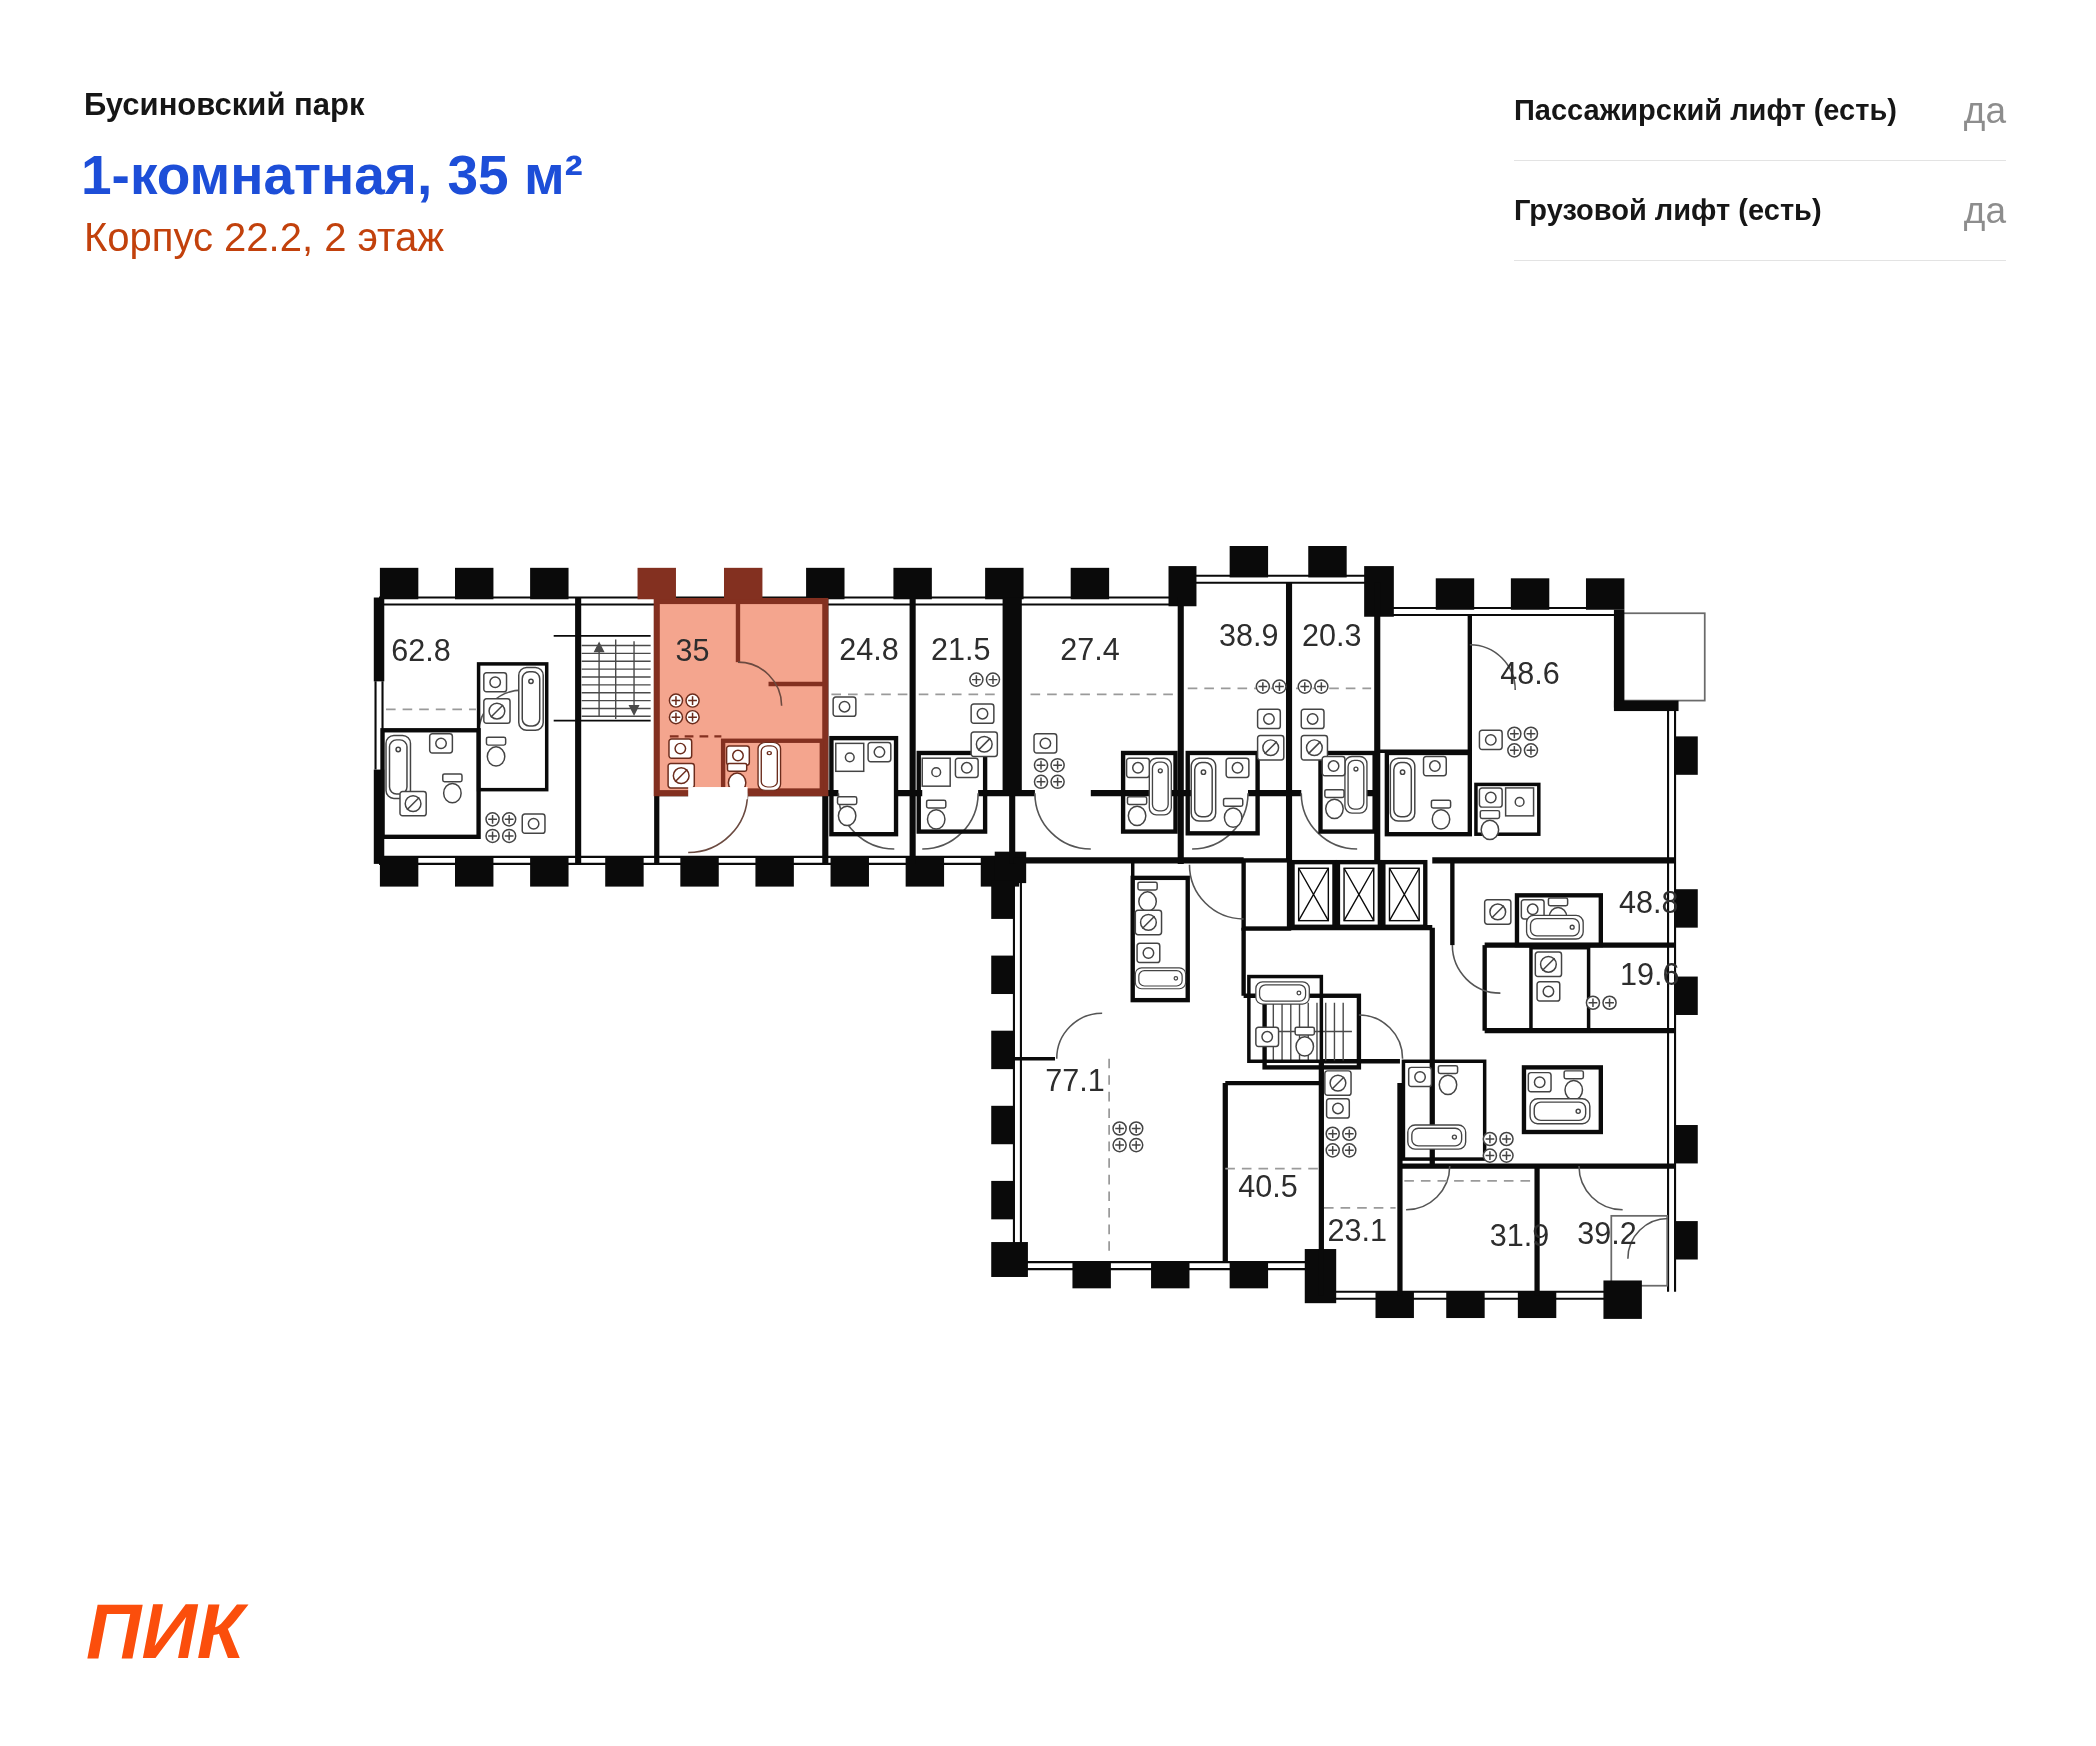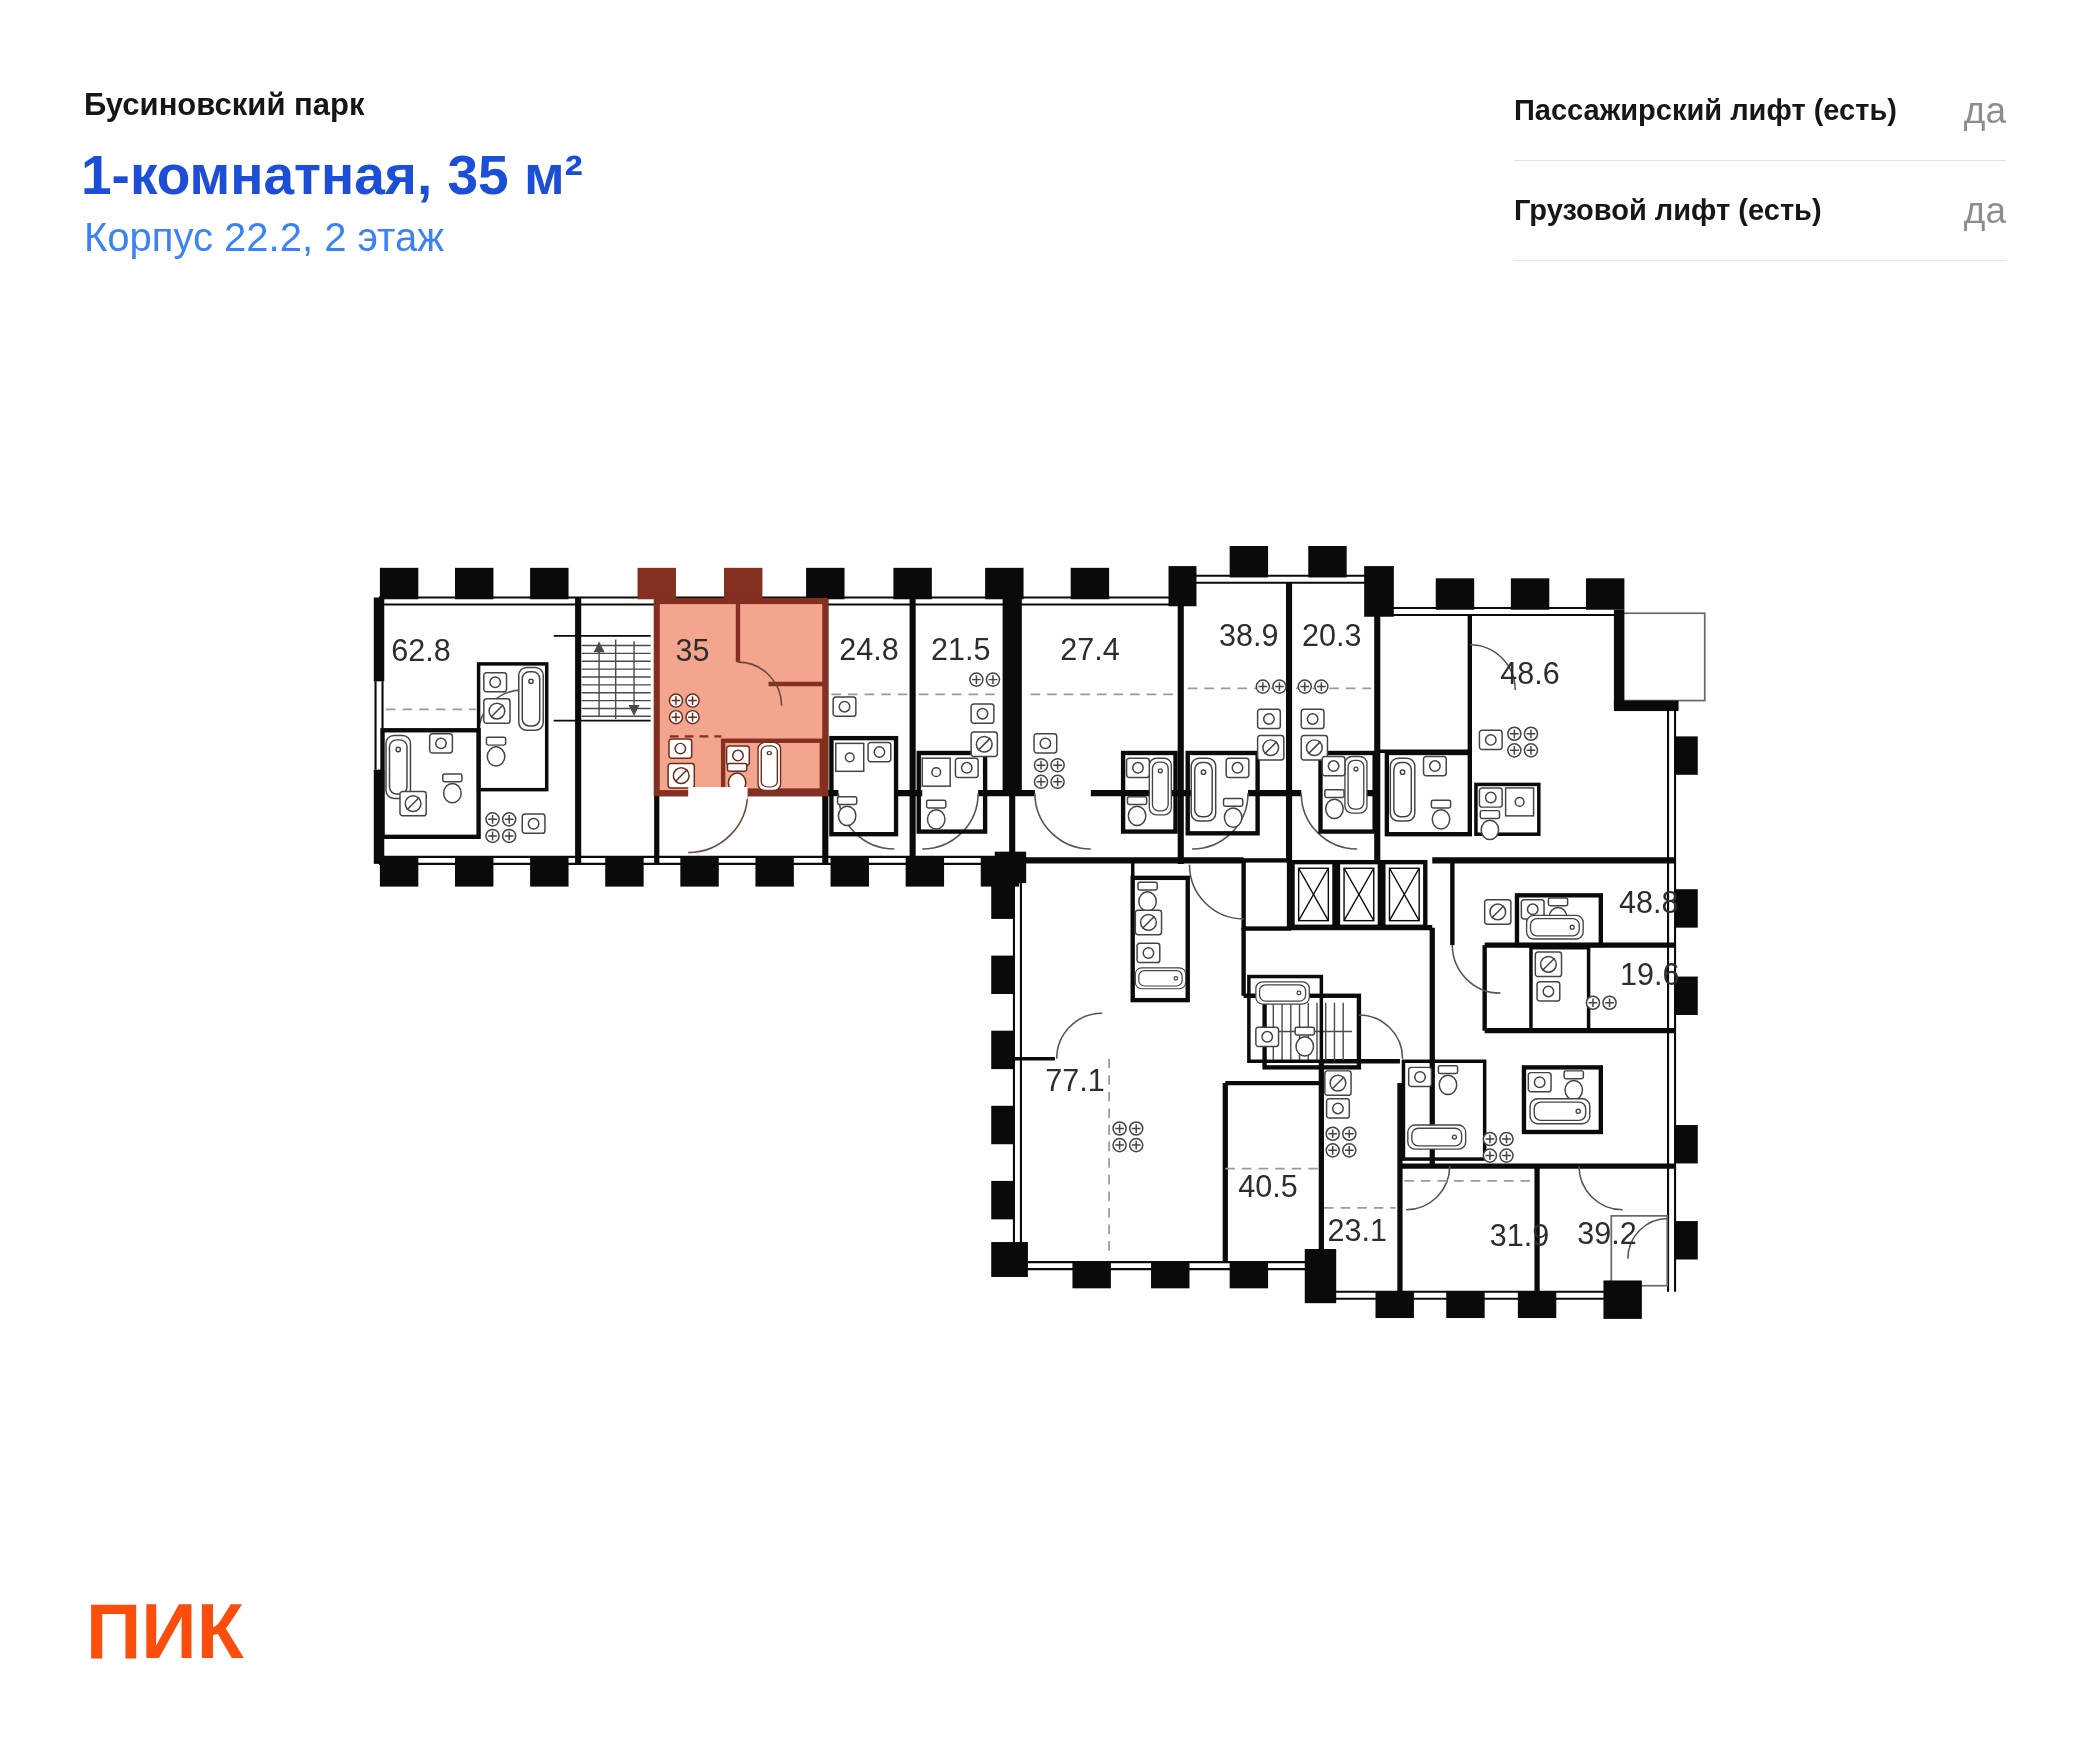--- a/index.html
+++ b/index.html
@@ -1,21 +1,21 @@
 <!DOCTYPE html>
 <html style="font-size:14px"><head>
 <meta charset="utf-8">
 <style>
   html,body{margin:0;padding:0;background:#ffffff;}
   .page{position:relative;width:2096px;height:1747px;background:#fff;overflow:hidden;
         font-family:"Liberation Sans","DejaVu Sans",sans-serif;}
   .abs{position:absolute;}
   .project{left:84px;top:89px;font-size:31px;font-weight:600;color:#161616;line-height:1;}
   .title{left:81px;top:148px;font-size:55px;font-weight:700;color:#1d4ed8;line-height:1;}
-  .subtitle{left:84px;top:217px;font-size:40px;font-weight:400;color:#3b82f6;line-height:1;}
+  .subtitle{left:84px;top:217px;font-size:40px;font-weight:400;color:#c2410c;line-height:1;}
   .amenities{left:1491px;top:61px;width:515px;}
   .amenity-row{display:flex;justify-content:space-between;align-items:center;height:99px;
                border-bottom:0.9px solid #e3e3e3;margin-left:23px;}
   .amenity-label{font-size:29px;font-weight:600;color:#161616;}
   .amenity-value{font-size:37px;font-weight:400;color:#8d8d8d;}
   .logo{left:86px;top:1593px;font-size:77px;font-weight:700;color:#FB4E0C;line-height:1;letter-spacing:0px;}
   svg.plan{position:absolute;left:0;top:0;}
   .area-label{font-family:"Liberation Sans","DejaVu Sans",sans-serif;font-size:35px;fill:#2d2d2d;
               text-anchor:middle;}
 </style>
@@ -404,15 +404,15 @@
         <text x="1888" y="1045" class="area-label">48.8</text>
         <text x="1889" y="1128" class="area-label">19.6</text>
         <text x="1231" y="1249" class="area-label">77.1</text>
         <text x="1452" y="1371" class="area-label">40.5</text>
         <text x="1554" y="1421" class="area-label">23.1</text>
         <text x="1740" y="1427" class="area-label">31.9</text>
         <text x="1840" y="1424" class="area-label">39.2</text>
       </g>
   </svg>
 
-  <div class="abs logo" style="color: rgb(251, 78, 12);">ПИК</div>
+  <div class="abs logo" style="color: rgb(251, 78, 12); font-style: italic;">ПИК</div>
 </div>
 
 
 </body></html>

